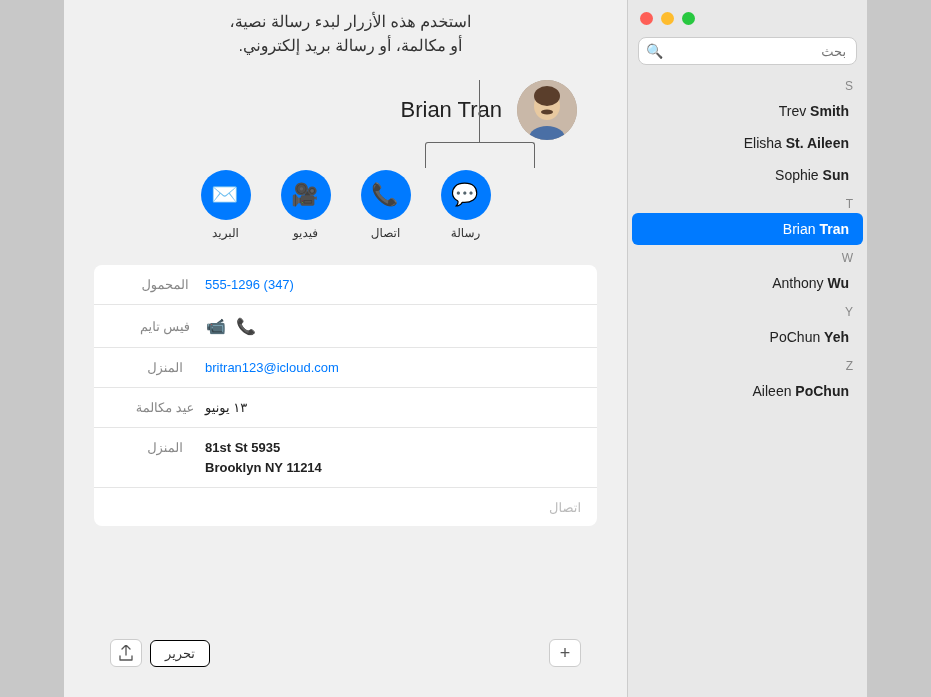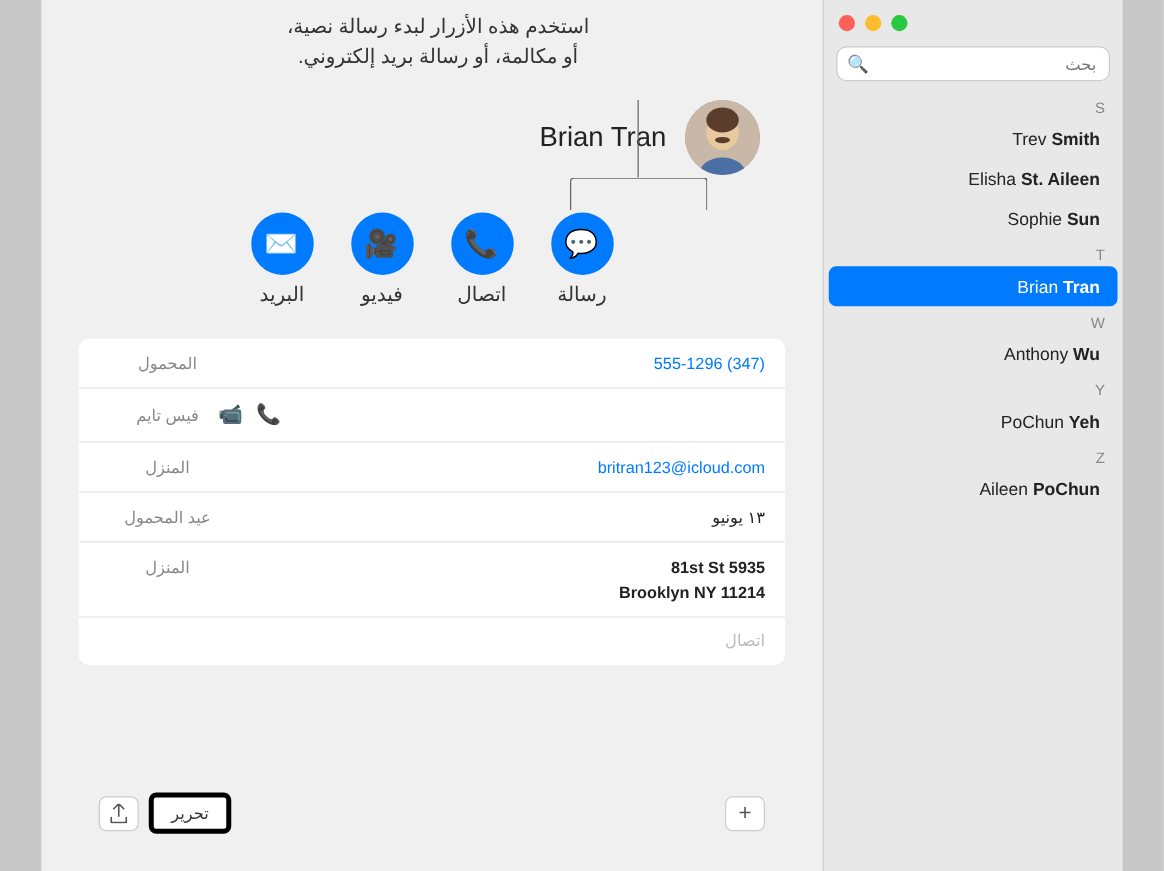--- a/index.html
+++ b/index.html
@@ -8,21 +8,21 @@
       background: #c8c8c8;
       width: 931px;
       height: 697px;
       overflow: hidden;
       display: flex;
       align-items: center;
       justify-content: center;
     }
 
     .app-window {
-      width: 865px;
+      width: 803px;
       height: 697px;
       display: flex;
       flex-direction: column;
       position: relative;
     }
 
     
     .tooltip-annotation {
       position: absolute;
       top: 10px;
@@ -116,21 +116,21 @@
       border-radius: 50%;
       background: #007aff;
       display: flex;
       align-items: center;
       justify-content: center;
       color: white;
       font-size: 22px;
     }
 
     .action-btn-label {
-      font-size: 16px;
+      font-size: 12px;
       color: #333;
       direction: rtl;
     }
 
     
     .contact-fields {
       background: white;
       border-radius: 8px;
       overflow: hidden;
       direction: rtl;
@@ -154,21 +154,21 @@
       min-width: 80px;
       text-align: center;
       margin-left: 15px;
       flex-shrink: 0;
     }
 
     .field-value {
       font-size: 13px;
       color: #007aff;
       flex: 1;
-      text-align: right;
+      text-align: left;
     }
 
     .field-value.black {
       color: #222;
     }
 
     .facetime-icons {
       display: flex;
       gap: 8px;
       align-items: center;
@@ -205,21 +205,21 @@
     .bottom-toolbar {
       display: flex;
       align-items: center;
       justify-content: space-between;
       padding: 10px 16px;
       margin-top: auto;
     }
 
     .toolbar-btn {
       background: white;
-      border: 4px solid #000000;
+      border: 1px solid #000000;
       border-radius: 6px;
       padding: 5px 14px;
       font-size: 13px;
       color: #333;
       cursor: pointer;
     }
 
     .toolbar-icon-btn {
       background: white;
       border: 1px solid #ccc;
@@ -389,21 +389,21 @@
           <div class="field-label">فيس تايم</div>
         </div>
 
         <div class="field-row">
           <div class="field-value">britran123@icloud.com</div>
           <div class="field-label">المنزل</div>
         </div>
 
         <div class="field-row">
           <div class="field-value black">١٣ يونيو</div>
-          <div class="field-label">عيد المحمول</div>
+          <div class="field-label">عيد مكالمة</div>
         </div>
 
         <div class="field-row" style="align-items:flex-start; padding-top:10px; padding-bottom:10px;">
           <div class="field-value black" style="line-height:1.5;font-weight:bold;">5935 81st St<br>Brooklyn NY 11214</div>
           <div class="field-label" style="padding-top:2px;">المنزل</div>
         </div>
 
         <div class="note-row">
           <span class="note-placeholder">اتصال</span>
         </div>

